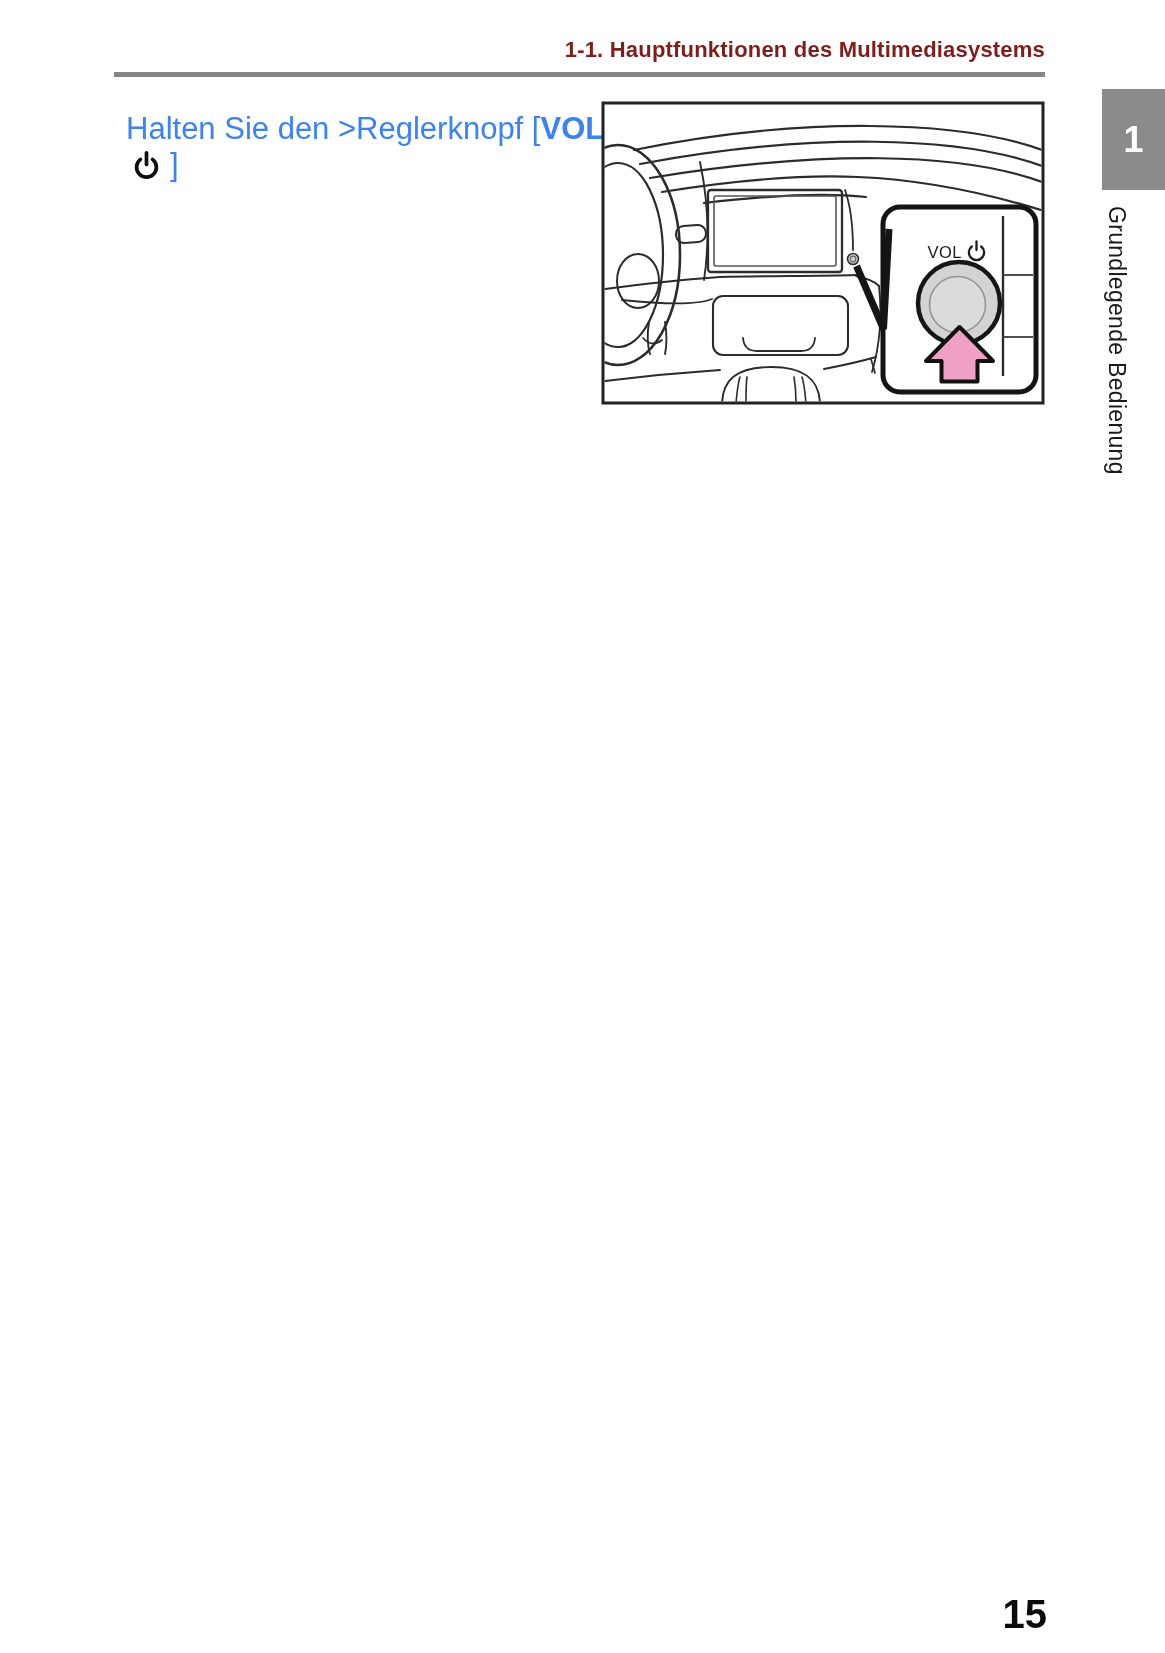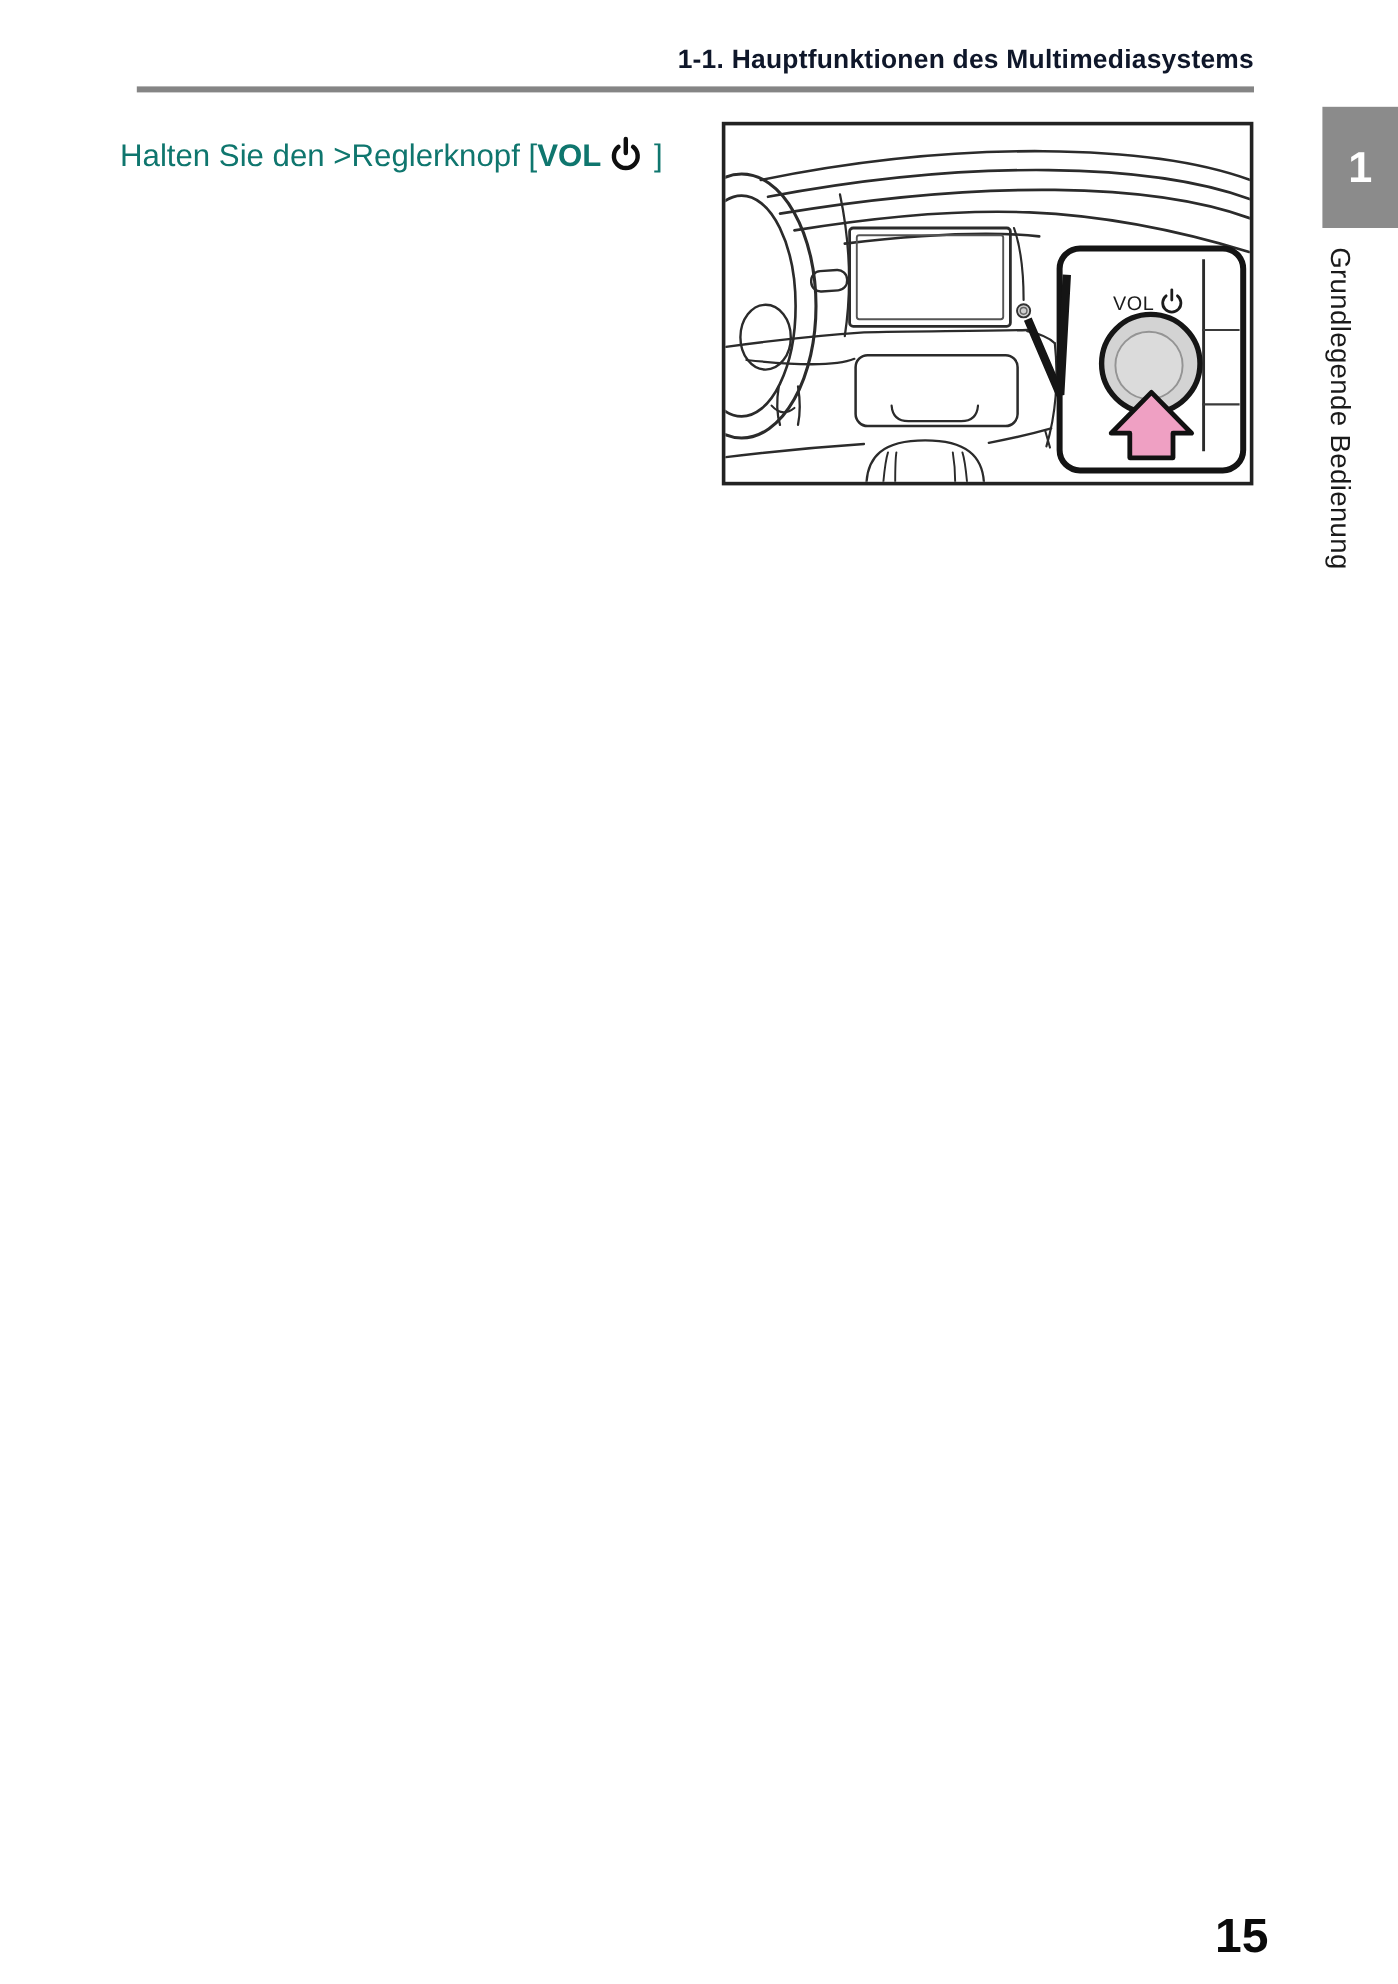--- a/index.html
+++ b/index.html
@@ -1,38 +1,38 @@
 <!DOCTYPE html>
 <html><head>
 <meta charset="utf-8">
 <style>
   html,body{margin:0;padding:0;}
   body{width:1165px;height:1653px;background:#ffffff;font-family:"Liberation Sans",sans-serif;color:#111;}
   .page{position:relative;width:1165px;height:1653px;overflow:hidden;background:#fff;}
 
   .header{position:absolute;top:37px;left:120px;width:925px;text-align:right;
-          font-size:22px;font-weight:bold;letter-spacing:0.2px;color:#0f172a;}
+          font-size:22px;font-weight:bold;letter-spacing:0.2px;color:#7f1d1d;}
   .hrule{position:absolute;top:72px;left:114px;width:931px;height:5px;background:#858585;}
 
-  .instruction{position:absolute;top:111px;left:100px;width:500px;
-               font-size:26px;line-height:36px;color:#0f766e;}
+  .instruction{position:absolute;top:111px;left:126px;width:500px;
+               font-size:31px;line-height:36px;color:#3b82f6;}
   .instruction .bold{font-weight:bold;}
   .pwr-inline{display:inline-block;width:29px;height:31px;vertical-align:-5px;margin:0 9px 0 6px;}
 
   .figure-wrap{position:absolute;left:600px;top:100px;width:446px;height:306px;}
 
   .chapter-tab{position:absolute;left:1102px;top:89px;width:63px;height:101px;
                background:#8B8B8B;display:flex;align-items:center;justify-content:center;}
   .chapter-tab .num{color:#ffffff;font-size:36px;font-weight:bold;}
 
   .chapter-title{position:absolute;left:1103px;top:206px;height:280px;
                  writing-mode:vertical-rl;text-orientation:mixed;
                  font-size:23px;color:#1a1a1a;letter-spacing:0.3px;white-space:nowrap;}
 
-  .page-number{position:absolute;top:1592px;right:108px;font-size:40px;font-weight:bold;color:#0a0a0a;}
+  .page-number{position:absolute;top:1592px;right:118px;font-size:40px;font-weight:bold;color:#0a0a0a;}
 </style>
 </head>
 <body>
 
 <div class="page">
 
   <div class="header">1-1. Hauptfunktionen des Multimediasystems</div>
   <div class="hrule" style="background-color: rgb(133, 133, 133);"></div>
 
   <div class="instruction">

